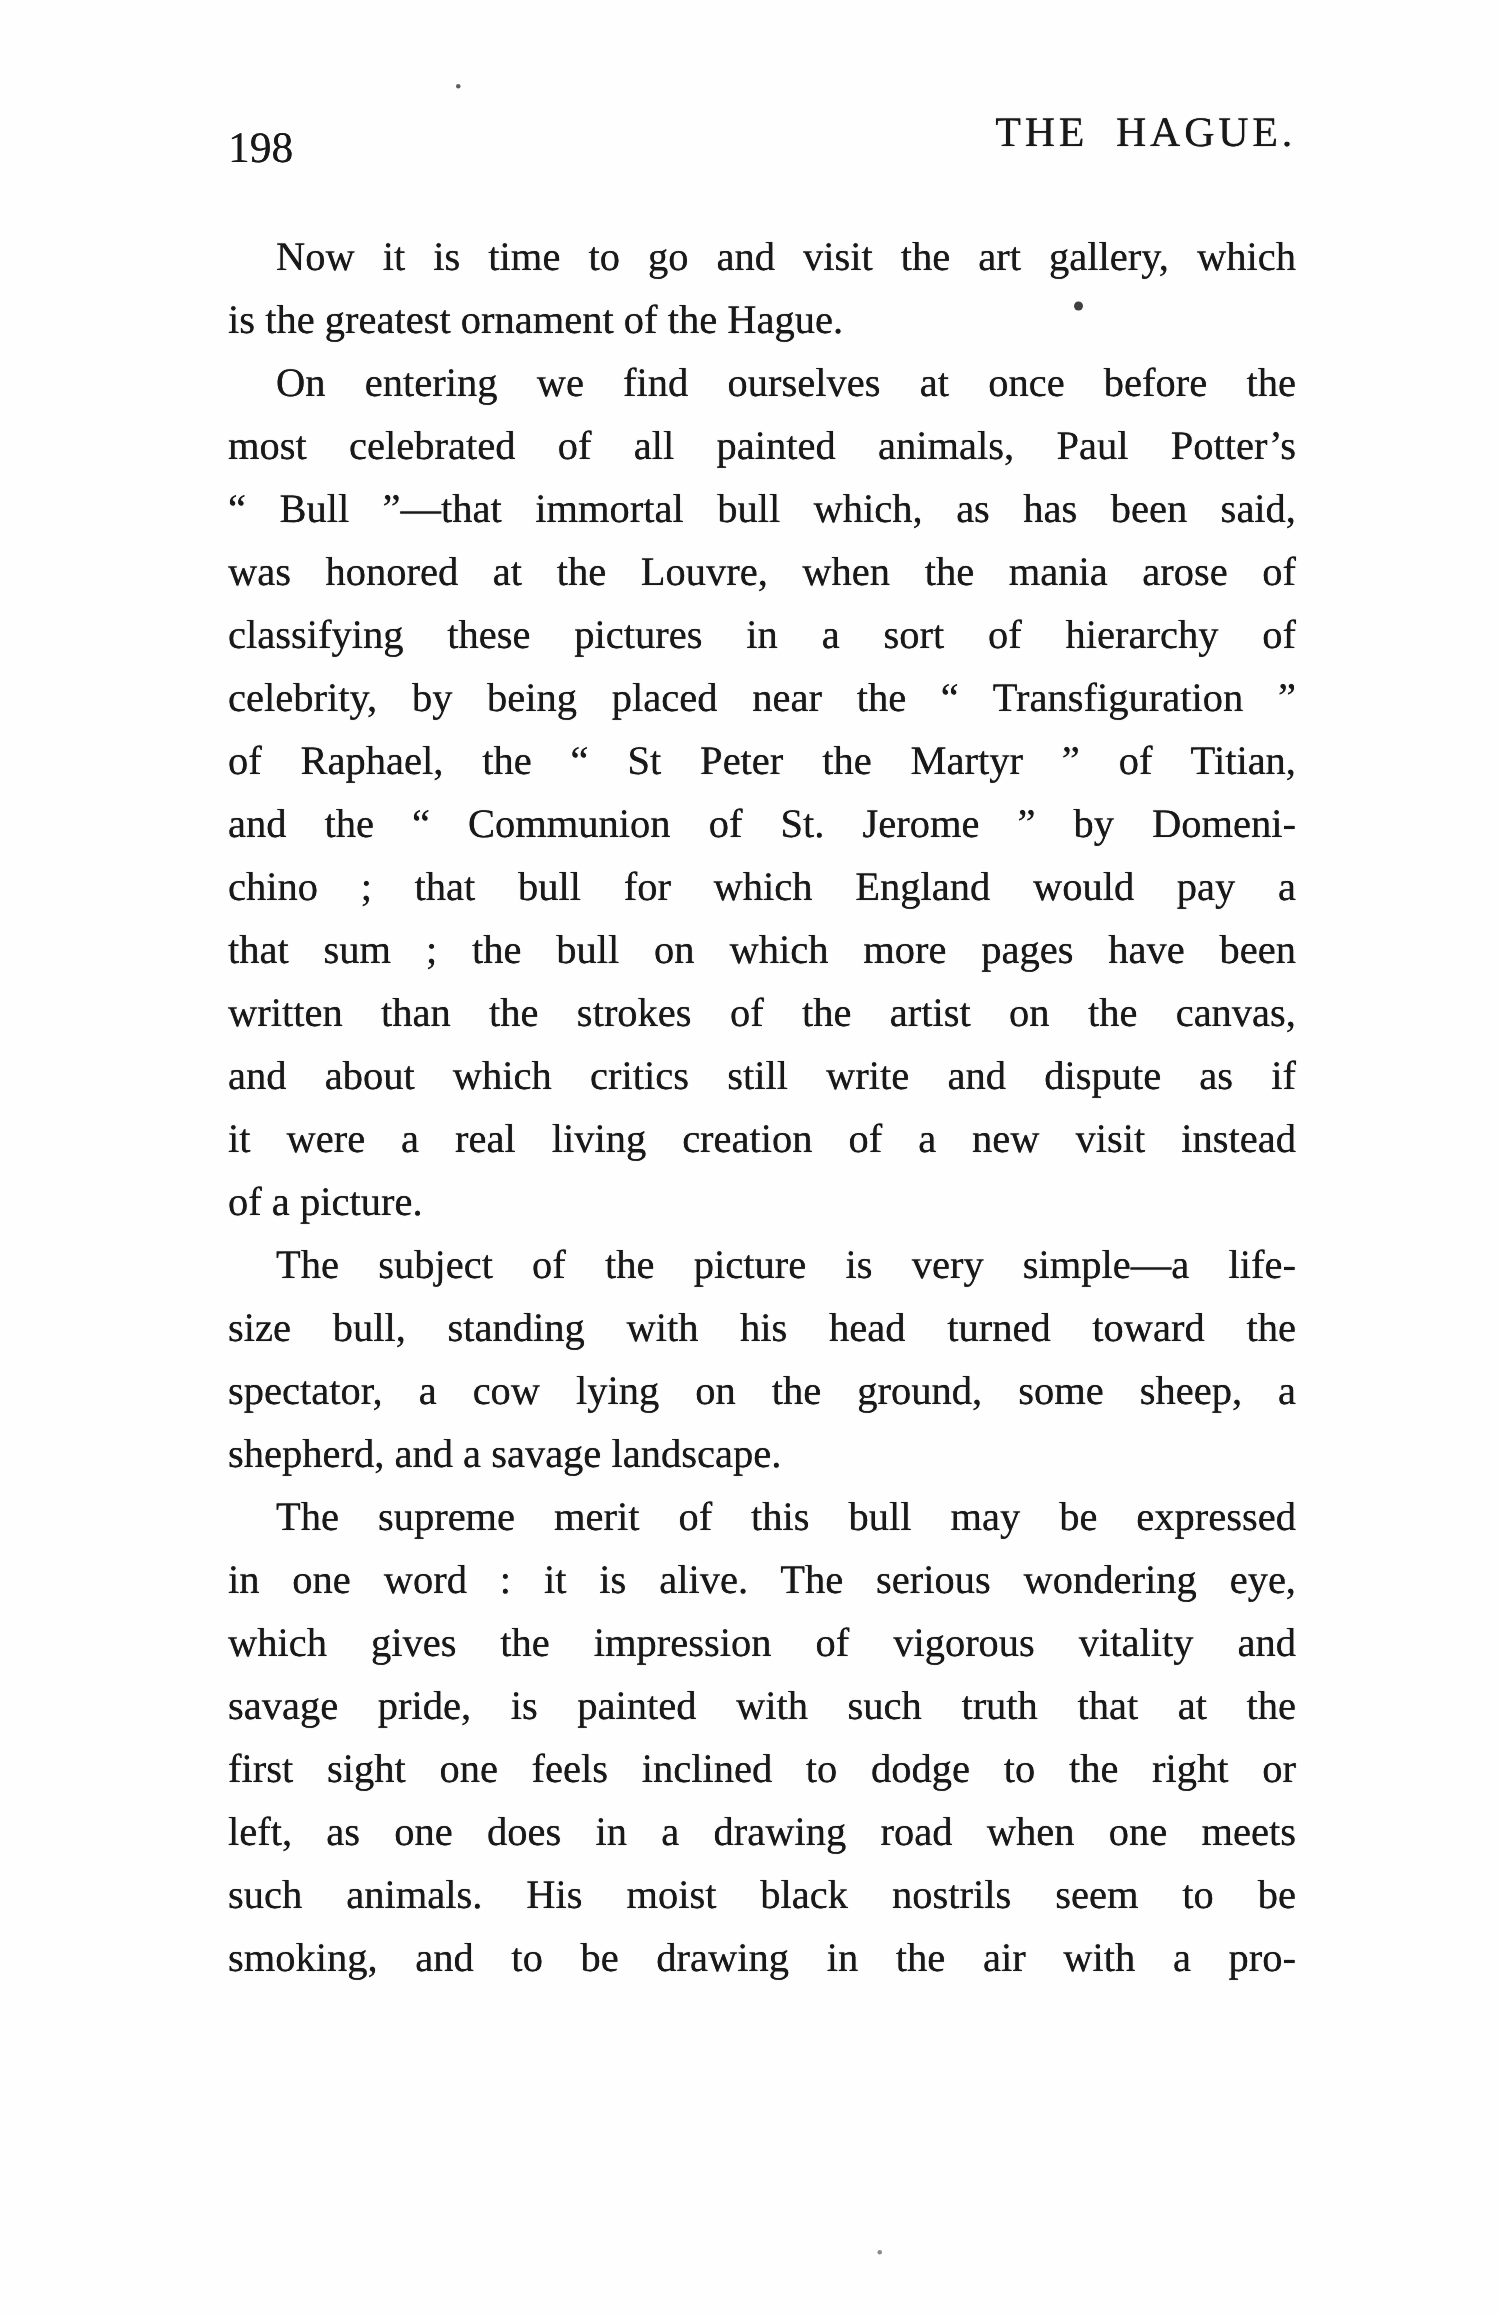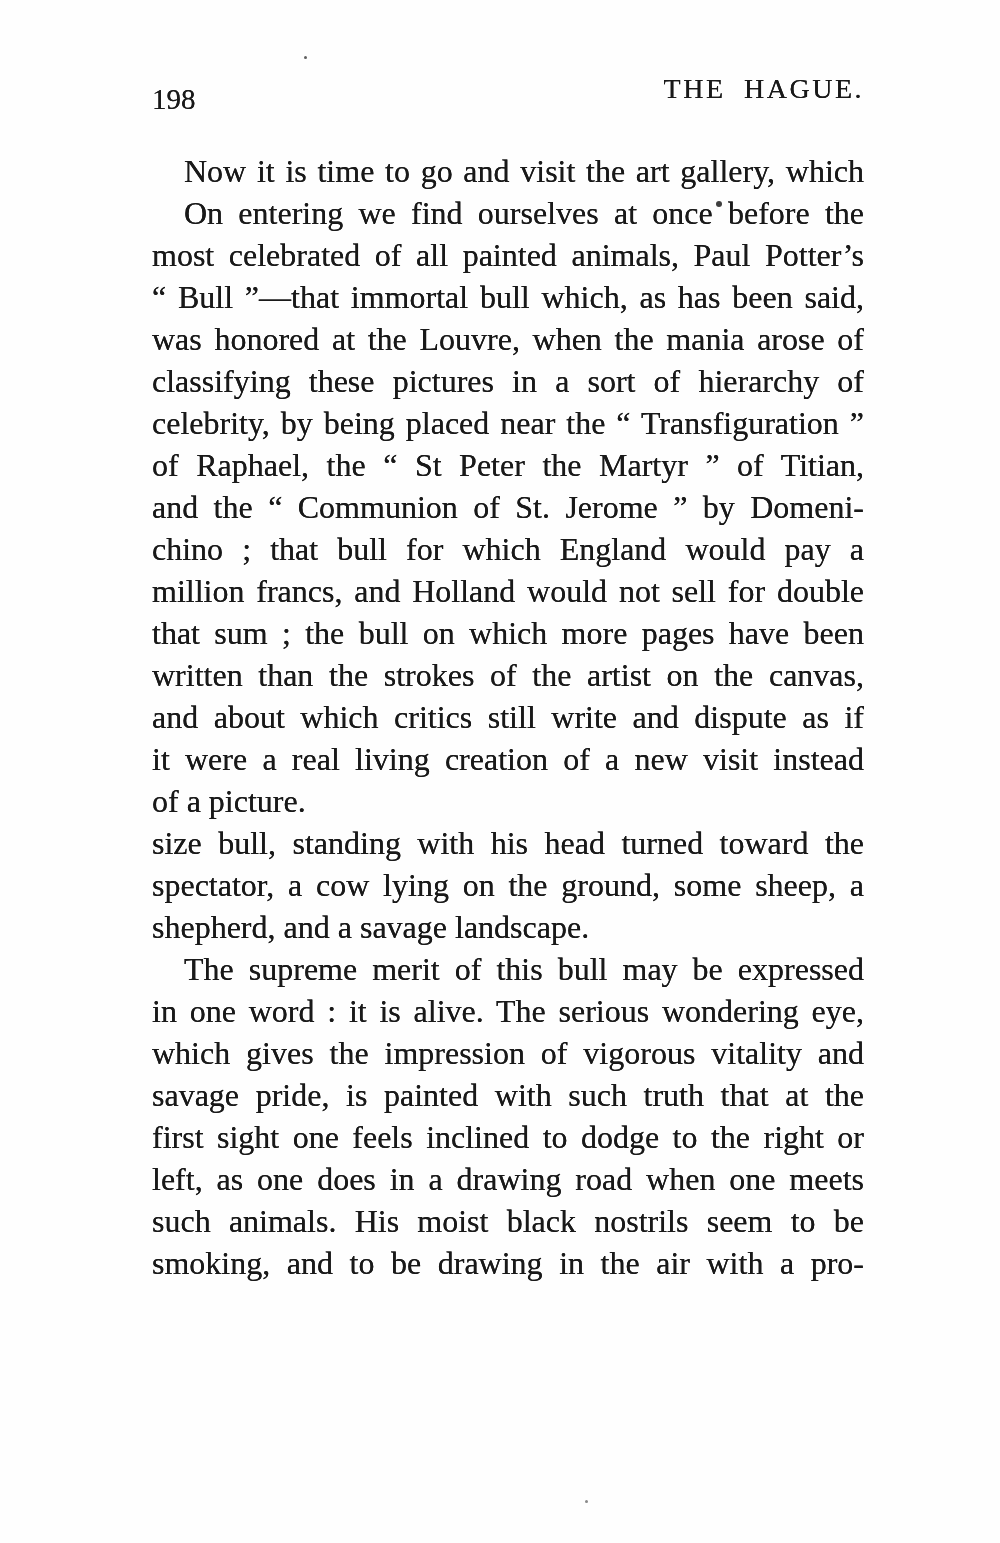--- a/index.html
+++ b/index.html
@@ -38,21 +38,21 @@
     line-height: 28px;
     letter-spacing: 2.5px;
     word-spacing: 9px;
     text-shadow: 0 0 0.5px currentColor;
   }
   .text-block {
     position: absolute;
     left: 152px;
     top: 150px;
     width: 712px;
-    font-size: 32px;
+    font-size: 27px;
   }
   .paragraph {
     margin: 0;
   }
   .line {
     height: 42px;
     line-height: 42px;
     text-align: justify;
     text-align-last: justify;
     white-space: normal;
@@ -72,39 +72,40 @@
 </style>
 </head>
 <body style="background: rgb(254, 254, 254);">
 
 <div class="page" style="background: rgb(254, 254, 254); color: rgb(25, 25, 25); border-radius: 30px;">
   <div class="page-number">198</div>
   <div class="running-head">THE HAGUE.</div>
   <div class="text-block">
       <div class="paragraph">
         <div class="line indent">Now it is time to go and visit the art gallery, which</div>
+        <div class="line lastleft">is the greatest ornament of the Hague.</div>
       </div>
       <div class="paragraph">
         <div class="line indent">On entering we find ourselves at once before the</div>
         <div class="line">most celebrated of all painted animals, Paul Potter’s</div>
         <div class="line">“ Bull ”—that immortal bull which, as has been said,</div>
         <div class="line">was honored at the Louvre, when the mania arose of</div>
         <div class="line">classifying these pictures in a sort of hierarchy of</div>
         <div class="line">celebrity, by being placed near the “ Transfiguration ”</div>
         <div class="line">of Raphael, the “ St Peter the Martyr ” of Titian,</div>
         <div class="line">and the “ Communion of St. Jerome ” by Domeni-</div>
         <div class="line">chino ; that bull for which England would pay a</div>
-        <div class="line">million francs, and Holland would not sell for double</div>
         <div class="line">that sum ; the bull on which more pages have been</div>
         <div class="line">written than the strokes of the artist on the canvas,</div>
         <div class="line">and about which critics still write and dispute as if</div>
         <div class="line">it were a real living creation of a new visit instead</div>
         <div class="line lastleft">of a picture.</div>
       </div>
       <div class="paragraph">
+        <div class="line indent">The subject of the picture is very simple—a life-</div>
         <div class="line">size bull, standing with his head turned toward the</div>
         <div class="line">spectator, a cow lying on the ground, some sheep, a</div>
         <div class="line lastleft">shepherd, and a savage landscape.</div>
       </div>
       <div class="paragraph">
         <div class="line indent">The supreme merit of this bull may be expressed</div>
         <div class="line">in one word : it is alive.  The serious wondering eye,</div>
         <div class="line">which gives the impression of vigorous vitality and</div>
         <div class="line">savage pride, is painted with such truth that at the</div>
         <div class="line">first sight one feels inclined to dodge to the right or</div>

